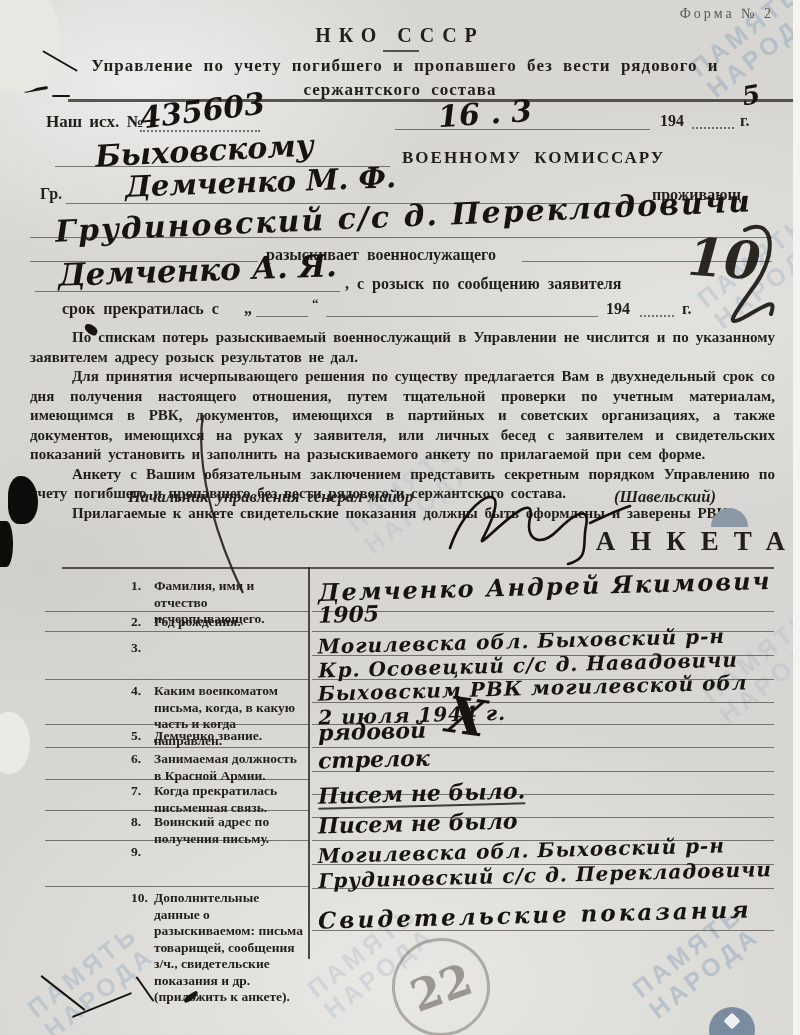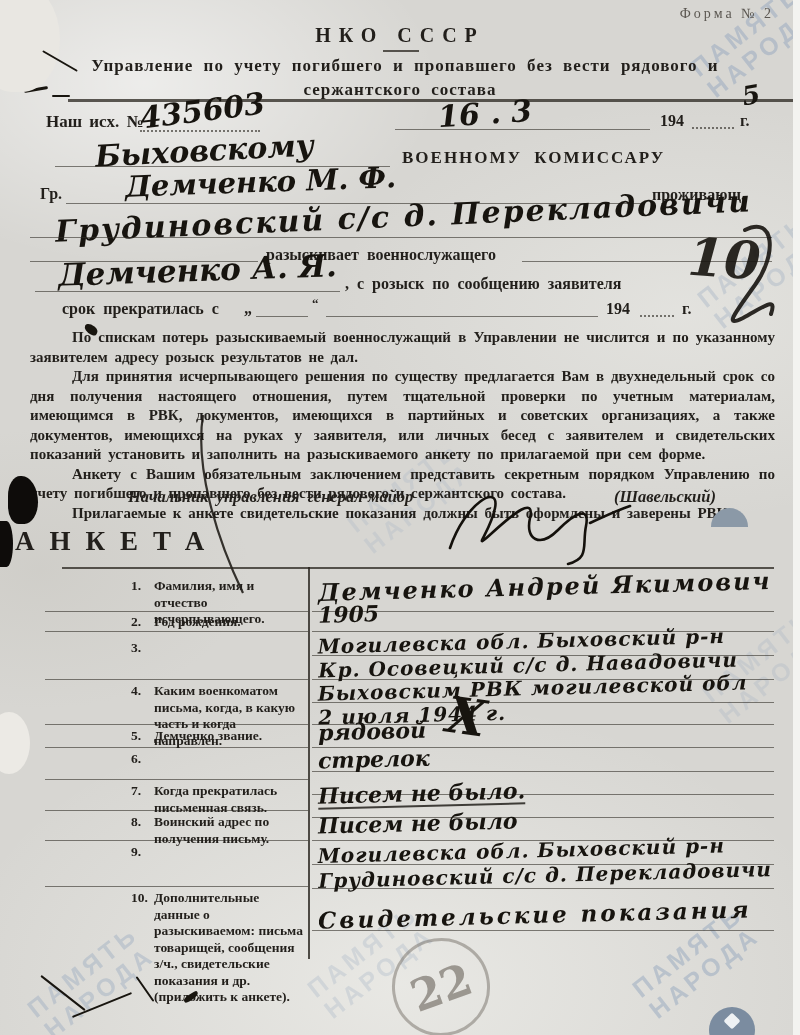--- a/index.html
+++ b/index.html
@@ -126,21 +126,21 @@
 <svg class="abs" width="70" height="180" style="left:185px;top:415px;" viewBox="0 0 70 180">
   <path d="M18,0 C10,50 30,120 58,178" fill="none" stroke="#17140f" stroke-width="2.2" opacity=".85"></path>
 </svg>
 
 <div class="abs typed" style="left:128px;top:487px;font-size:16.5px;font-style:italic;word-spacing:4px;">Начальник управления генерал-майор</div>
 <div class="abs typed" style="left:614px;top:487px;font-size:16.5px;font-style:italic;">(Шавельский)</div>
 <svg class="abs" width="200" height="90" style="left:440px;top:478px;" viewBox="0 0 200 90">
   <path d="M10,70 C25,25 60,5 55,30 C50,55 30,75 52,55 C74,35 95,18 90,40 C85,62 100,70 118,52 C136,34 150,28 146,48 C142,68 150,80 128,86 M150,45 C165,38 178,32 190,28" fill="none" stroke="#14110c" stroke-width="2.6" stroke-linecap="round"></path>
 </svg>
 
-<div class="abs typed" style="left:0;top:526px;width:800px;text-align:left;font-size:27px;letter-spacing:15px;text-indent:15px;">АНКЕТА</div>
+<div class="abs typed" style="left:0;top:526px;width:800px;text-align:right;font-size:27px;letter-spacing:15px;text-indent:15px;">АНКЕТА</div>
 <div class="hline" style="left:62px;top:567px;width:712px;"></div>
 
 <div class="abs" style="left:308px;top:567px;width:0;height:392px;border-left:2px solid rgba(40,36,30,.8);"></div>
 
 <div class="hline thin" style="left:45px;top:611px;width:263px;"></div>
 <div class="hline thin" style="left:45px;top:631px;width:263px;"></div>
 <div class="hline thin" style="left:45px;top:679px;width:263px;"></div>
 <div class="hline thin" style="left:45px;top:724px;width:263px;"></div>
 <div class="hline thin" style="left:45px;top:747px;width:263px;"></div>
 <div class="hline thin" style="left:45px;top:779px;width:263px;"></div>
@@ -177,20 +177,21 @@
 <div class="qcell typed" style="top:683px;">
   <span class="num">4.</span>
   <span>Каким военкоматом письма, когда, в какую часть и когда направлен.</span>
 </div>
 <div class="qcell typed" style="top:728px;">
   <span class="num">5.</span>
   <span>Демченко звание.</span>
 </div>
 <div class="qcell typed" style="top:751px;">
   <span class="num">6.</span>
+  <span>Занимаемая должность в Красной Армии.</span>
 </div>
 <div class="qcell typed" style="top:783px;">
   <span class="num">7.</span>
   <span>Когда прекратилась письменная связь.</span>
 </div>
 <div class="qcell typed" style="top:814px;">
   <span class="num">8.</span>
   <span>Воинский адрес по получения письму.</span>
 </div>
 <div class="qcell typed" style="top:844px;">

